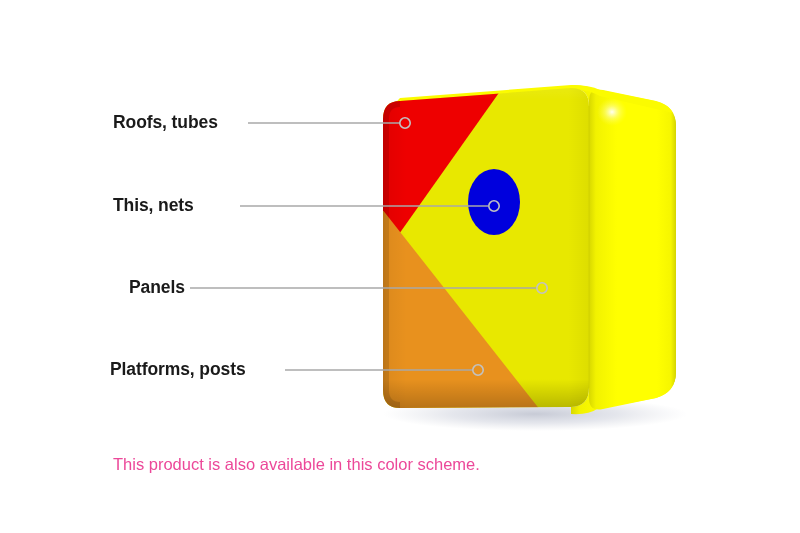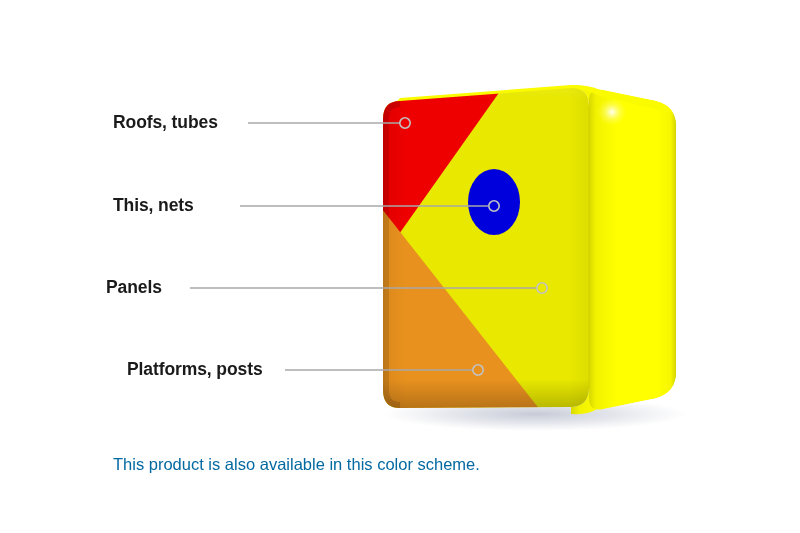--- a/index.html
+++ b/index.html
@@ -35,21 +35,21 @@
     white-space: nowrap;
     line-height: 1;
   }
   .caption {
     position: absolute;
     left: 113px;
     top: 456px;
     font-family: "Liberation Sans", sans-serif;
     font-weight: normal;
     font-size: 16.5px;
-    color: #0369a1;
+    color: #ec4899;
     white-space: nowrap;
     line-height: 1;
   }
 </style>
 </head>
 <body>
 
 <div id="stage">
 
   <svg id="diagram-svg" viewBox="0 0 800 533">
@@ -200,19 +200,19 @@
         <line x1="285" y1="370" x2="472" y2="370" stroke="#a8a8a8" stroke-width="1.4"></line>
         <circle cx="478" cy="370" r="5.2" fill="none" stroke="#c2c2c2" stroke-width="1.6"></circle>
       </g>
     </g>
   </svg>
 
   <div class="callout-label" style="left:113px; top:114px;">Roofs, tubes</div>
 
   <div class="callout-label" style="left:113px; top:197px;">This, nets</div>
 
-  <div class="callout-label" style="left:106px; top:279px;">Panels</div>
-
-  <div class="callout-label" style="left:127px; top:361px;">Platforms, posts</div>
+  <div class="callout-label" style="left:129px; top:279px;">Panels</div>
+
+  <div class="callout-label" style="left:110px; top:361px;">Platforms, posts</div>
 
   <div class="caption">This product is also available in this color scheme.</div>
 
 </div>
 
 </body></html>

